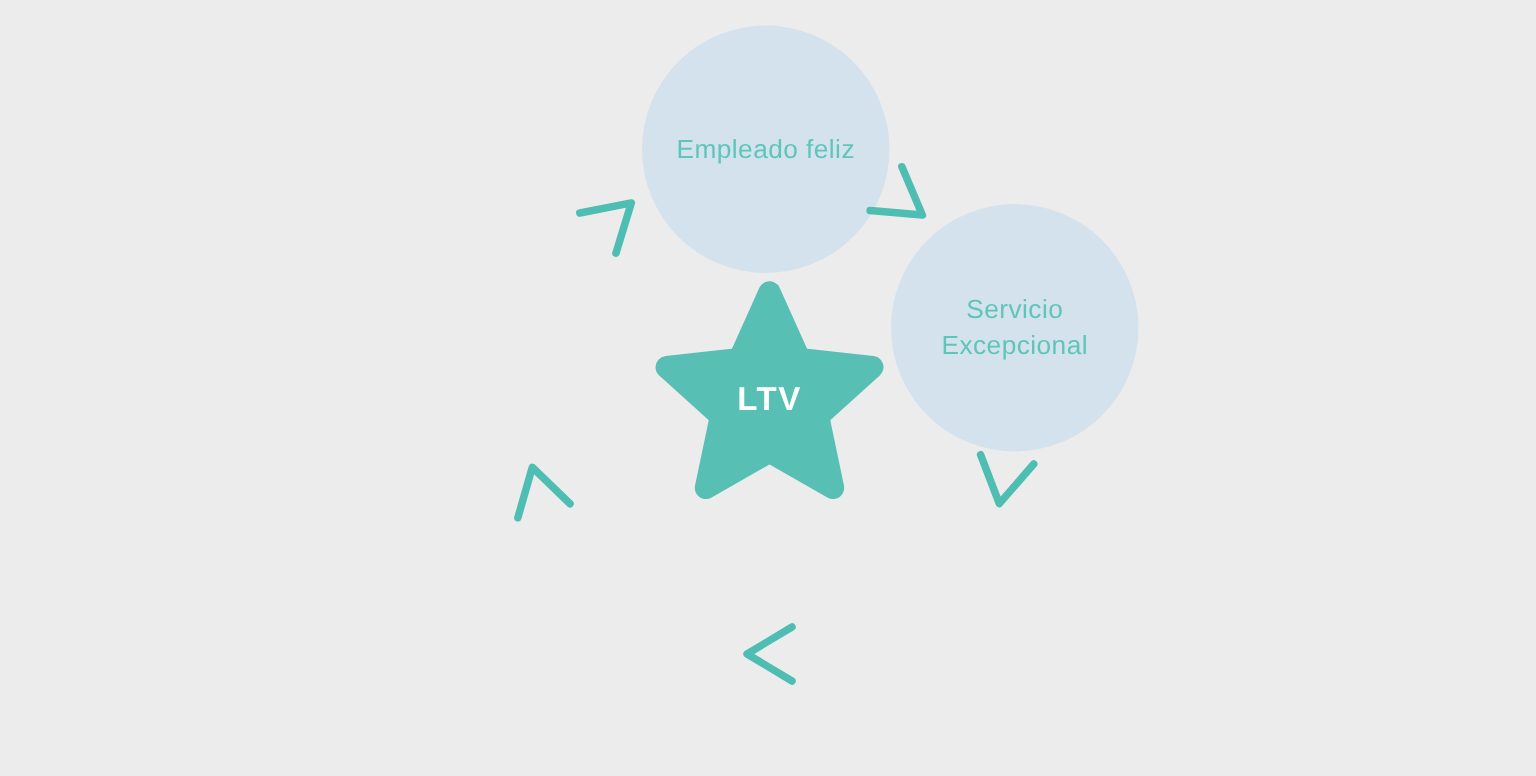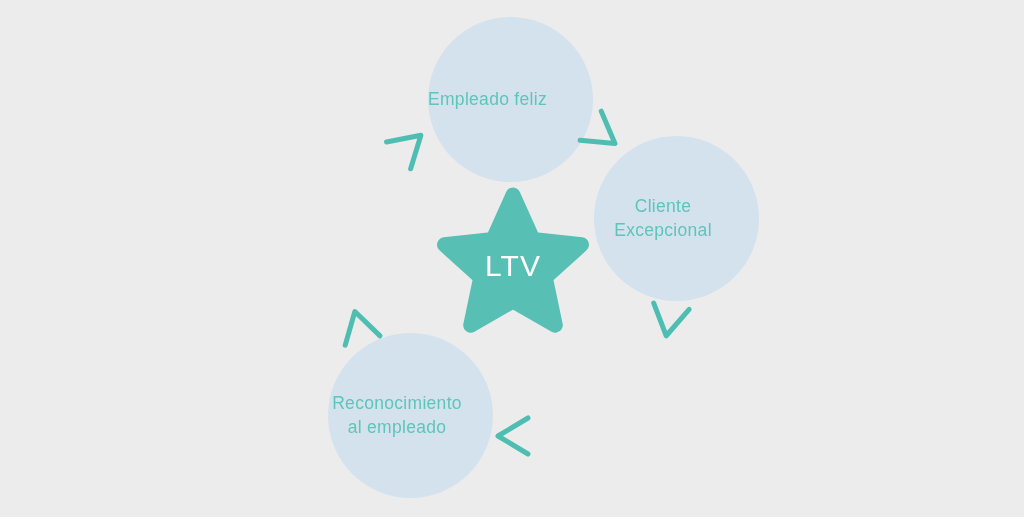--- a/index.html
+++ b/index.html
@@ -16,20 +16,21 @@
 
   
   .node {
     position: absolute;
     width: 165px;
     height: 165px;
     border-radius: 50%;
     background: var(--circle-fill, #d4e2ed);
     display: flex;
     align-items: center;
+    justify-content: center;
     text-align: center;
   }
   .node-label {
     display: block;
     max-width: 138px;
     font-size: 17.5px;
     line-height: 1.35;
     letter-spacing: 0.3px;
     color: var(--node-text, #5ec5ba);
   }
@@ -56,22 +57,22 @@
   }
   .star-label {
     position: absolute;
     left: 0; top: 0;
     width: 100%; height: 100%;
     display: flex;
     align-items: center;
     justify-content: center;
     padding-top: 2px;
     box-sizing: border-box;
-    font-size: 30px;
-    font-weight: normal;
+    font-size: 22px;
+    font-weight: bold;
     letter-spacing: 1px;
     color: var(--star-text, #ffffff);
   }
 
   
   .chevron {
     position: absolute;
     width: 48px;
     height: 48px;
     overflow: visible;
@@ -92,27 +93,24 @@
 </head>
 <body>
 
 <div class="canvas">
 
   <div class="node node-top">
     <span class="node-label">Empleado feliz</span>
   </div>
 
   <div class="node node-right">
-    <span class="node-label">Cliente Excepcional</span>
+    <span class="node-label">Servicio Excepcional</span>
   </div>
 
 
-  <div class="node node-bottom-left">
-    <span class="node-label">Reconocimiento al empleado</span>
-  </div>
 
 
   <div class="star-wrap">
     <svg width="150" height="154" viewBox="0 0 150 154" aria-hidden="true">
       <path class="star-path" d="M 75 7 L 95 51.5 L 143.5 56.8 L 107.3 89.5 L 117.3 137.2 L 75 113 L 32.7 137.2 L 42.7 89.5 L 6.5 56.8 L 55 51.5 Z"></path>
     </svg>
     <span class="star-label">LTV</span>
   </div>
 
   <svg class="chevron chevron-1" viewBox="0 0 48 48" aria-hidden="true">

